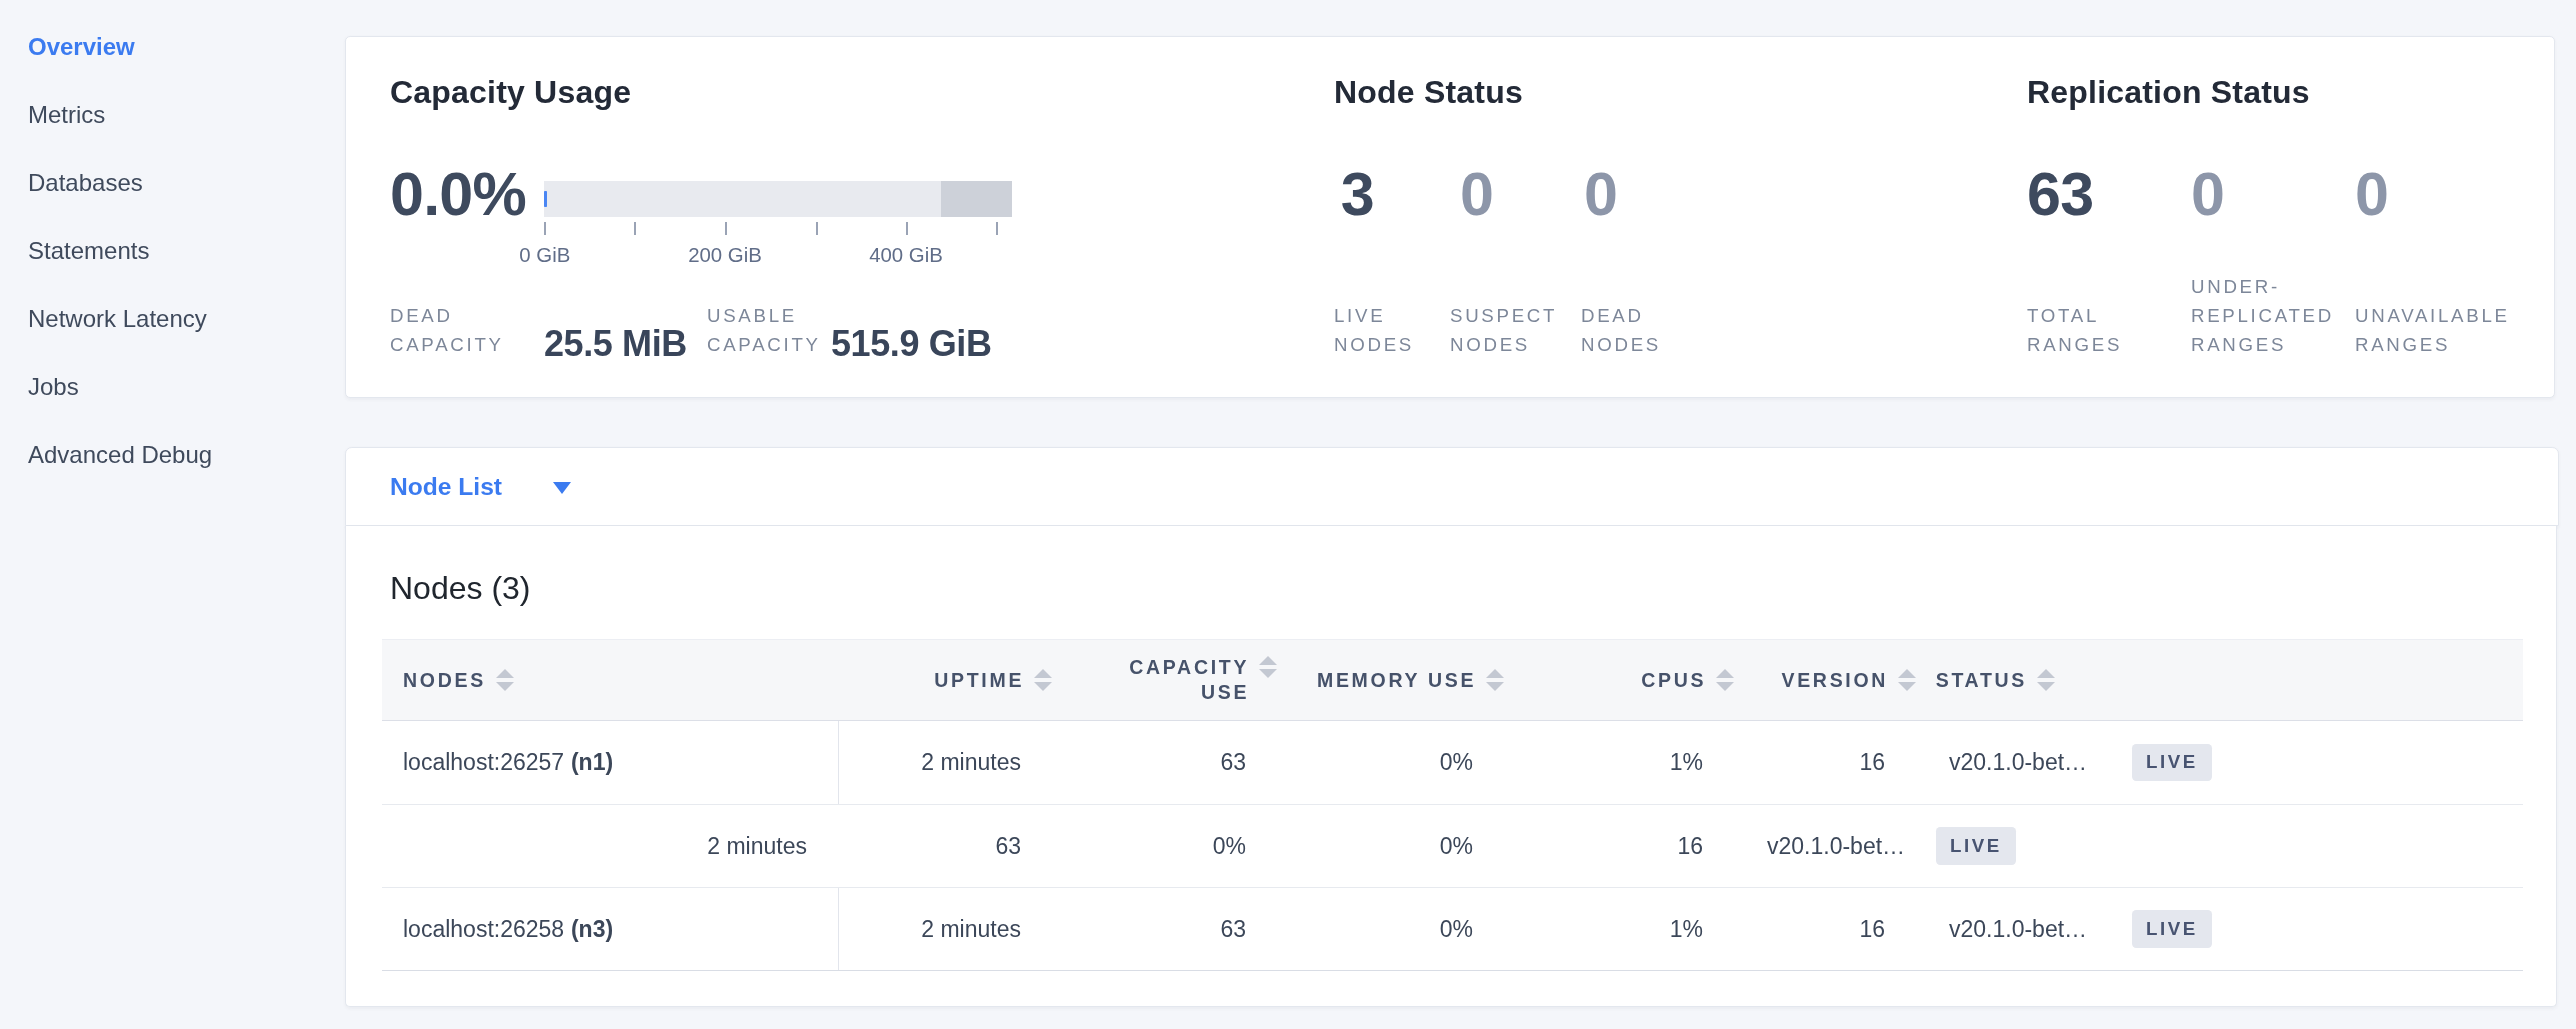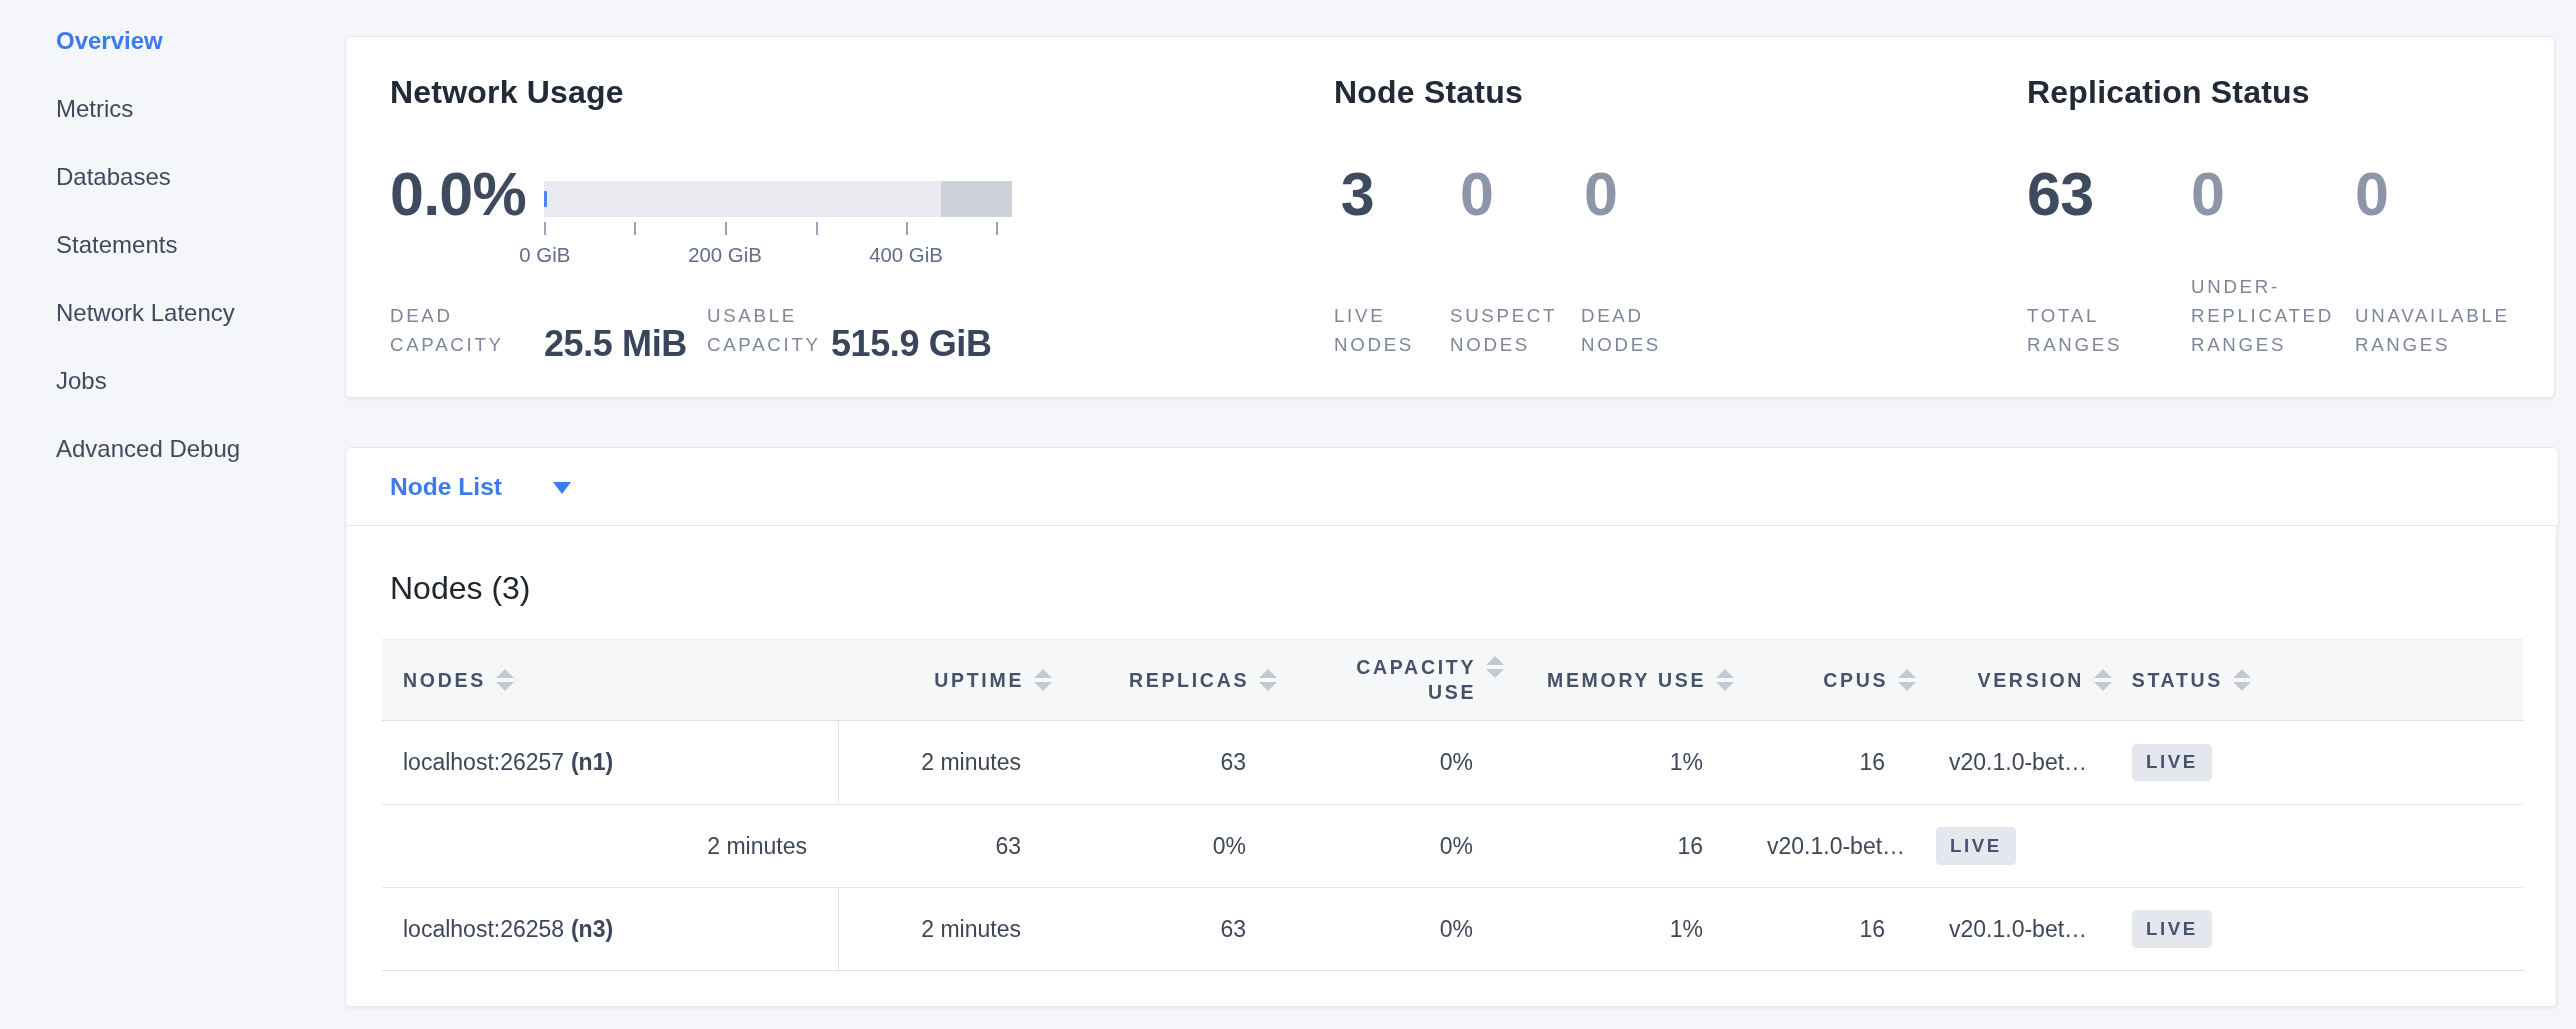--- a/index.html
+++ b/index.html
@@ -7,21 +7,21 @@
   body {
     background:#f4f6fa;
     font-family:"Liberation Sans", sans-serif;
     color:#3c4759;
     position:relative;
     overflow:hidden;
   }
 
   
   .sidebar { position:absolute; left:0; top:0; width:345px; height:100%; }
-  .sidebar ul { list-style:none; padding-top:7px;margin-left:28px; }
+  .sidebar ul { list-style:none; padding-top:13px; }
   .sidebar li {
     height:68px; display:flex; align-items:center; padding-left:28px;
     font-size:24px; color:#3f4a5c; cursor:pointer; white-space:nowrap;
   }
   .sidebar li.active { color:#3b7bf0; font-weight:700; }
 
   
   .card {
     position:absolute; background:#fff;
     border:0.8px solid #e3e7ee; border-radius:5.1px;
@@ -165,21 +165,21 @@
     <li>Statements</li>
     <li>Network Latency</li>
     <li>Jobs</li>
     <li>Advanced Debug</li>
   </ul>
 </nav>
 
 <section class="card card-top">
 
   <div class="sec sec-capacity">
-    <h3>Network Usage</h3>
+    <h3>Capacity Usage</h3>
     <div class="metric-num" style="left:0;">0.0%</div>
 
     <div class="gauge">
       <div class="track">
         <div class="dark-seg"></div>
         <div class="used"></div>
       </div>
       <div class="ticks">
         <span class="tick" style="left:0;"></span>
         <span class="tick" style="left:90px;"></span>
@@ -245,24 +245,20 @@
     <div class="thead">
       <div class="hcell c0">
         <span>NODES</span>
         <span class="sort-icon"></span>
       </div>
       <div class="hcell r">
         <span>UPTIME</span>
         <span class="sort-icon"></span>
       </div>
       <div class="hcell r">
-        <span>REPLICAS</span>
-        <span class="sort-icon"></span>
-      </div>
-      <div class="hcell r">
         <span class="hlines">
           <span style="display:block;">CAPACITY</span>
           <span style="display:block;">USE</span>
         </span>
         <span class="sort-icon" style="align-self:flex-start;margin-top:13.6px;"></span>
       </div>
       <div class="hcell r">
         <span>MEMORY USE</span>
         <span class="sort-icon"></span>
       </div>

